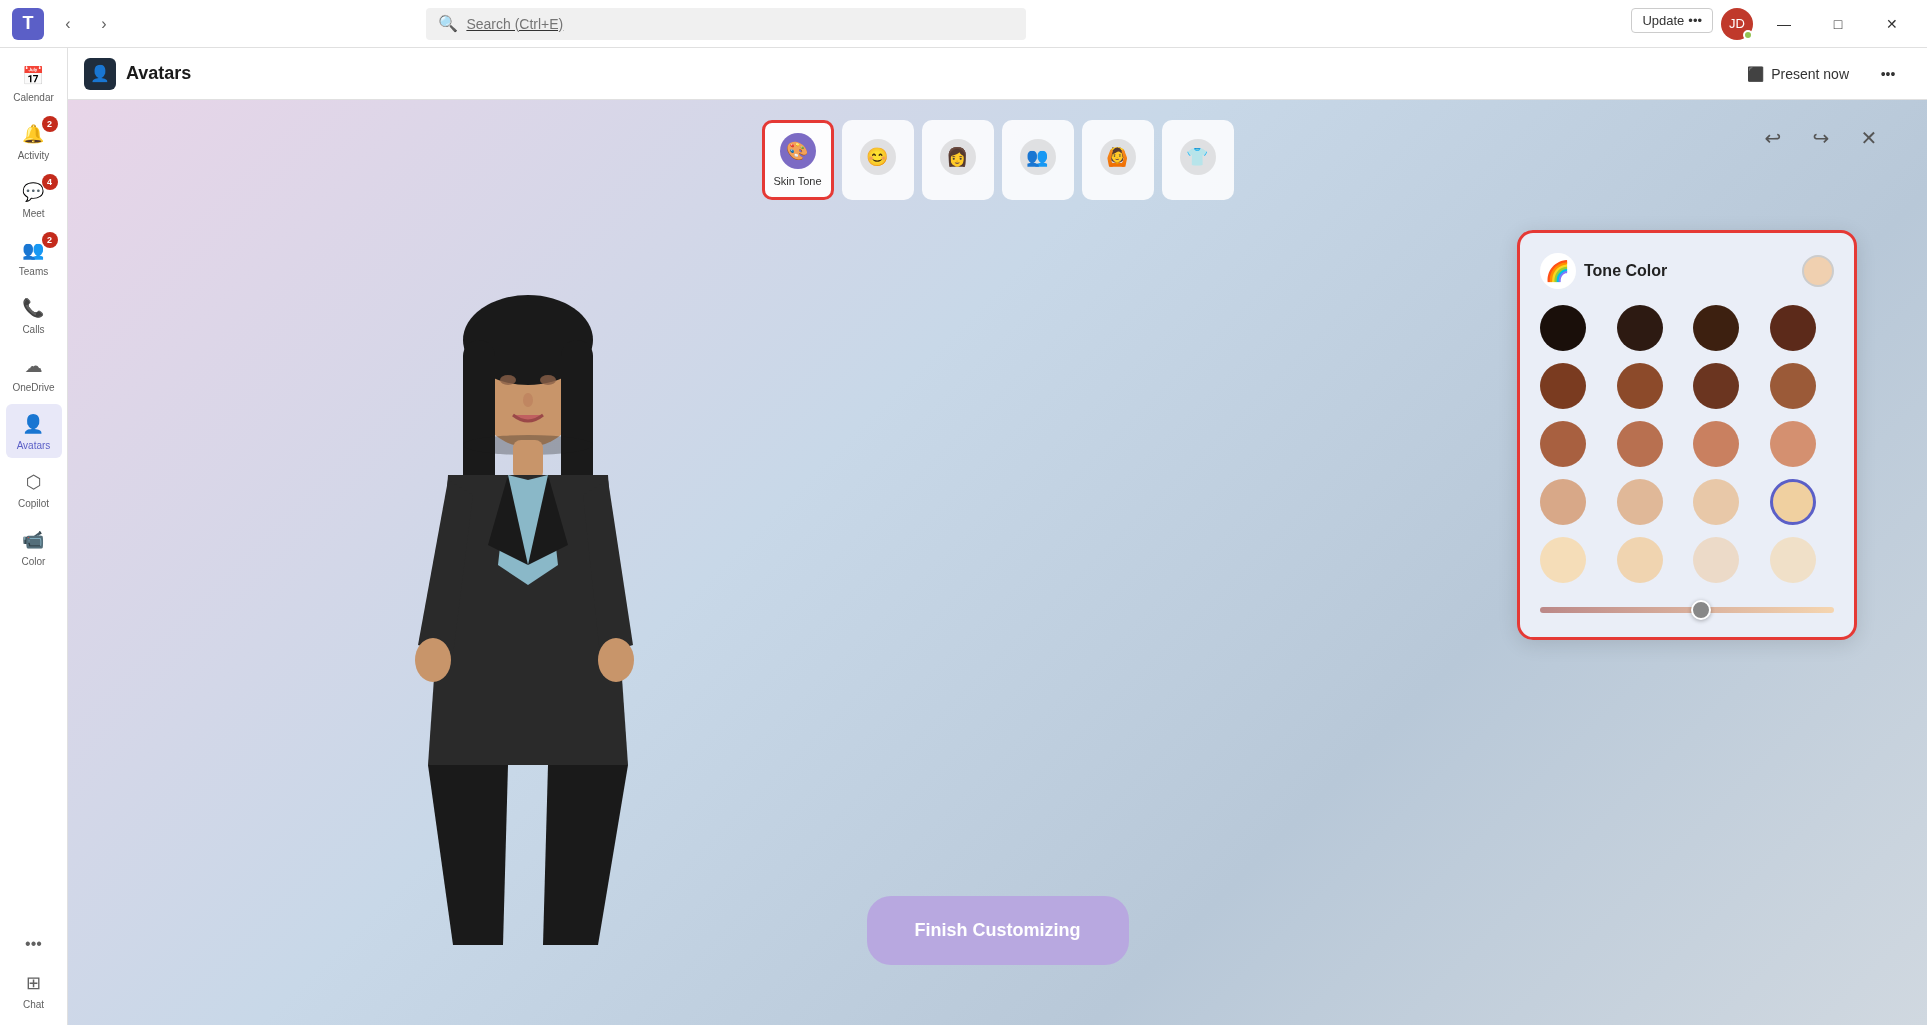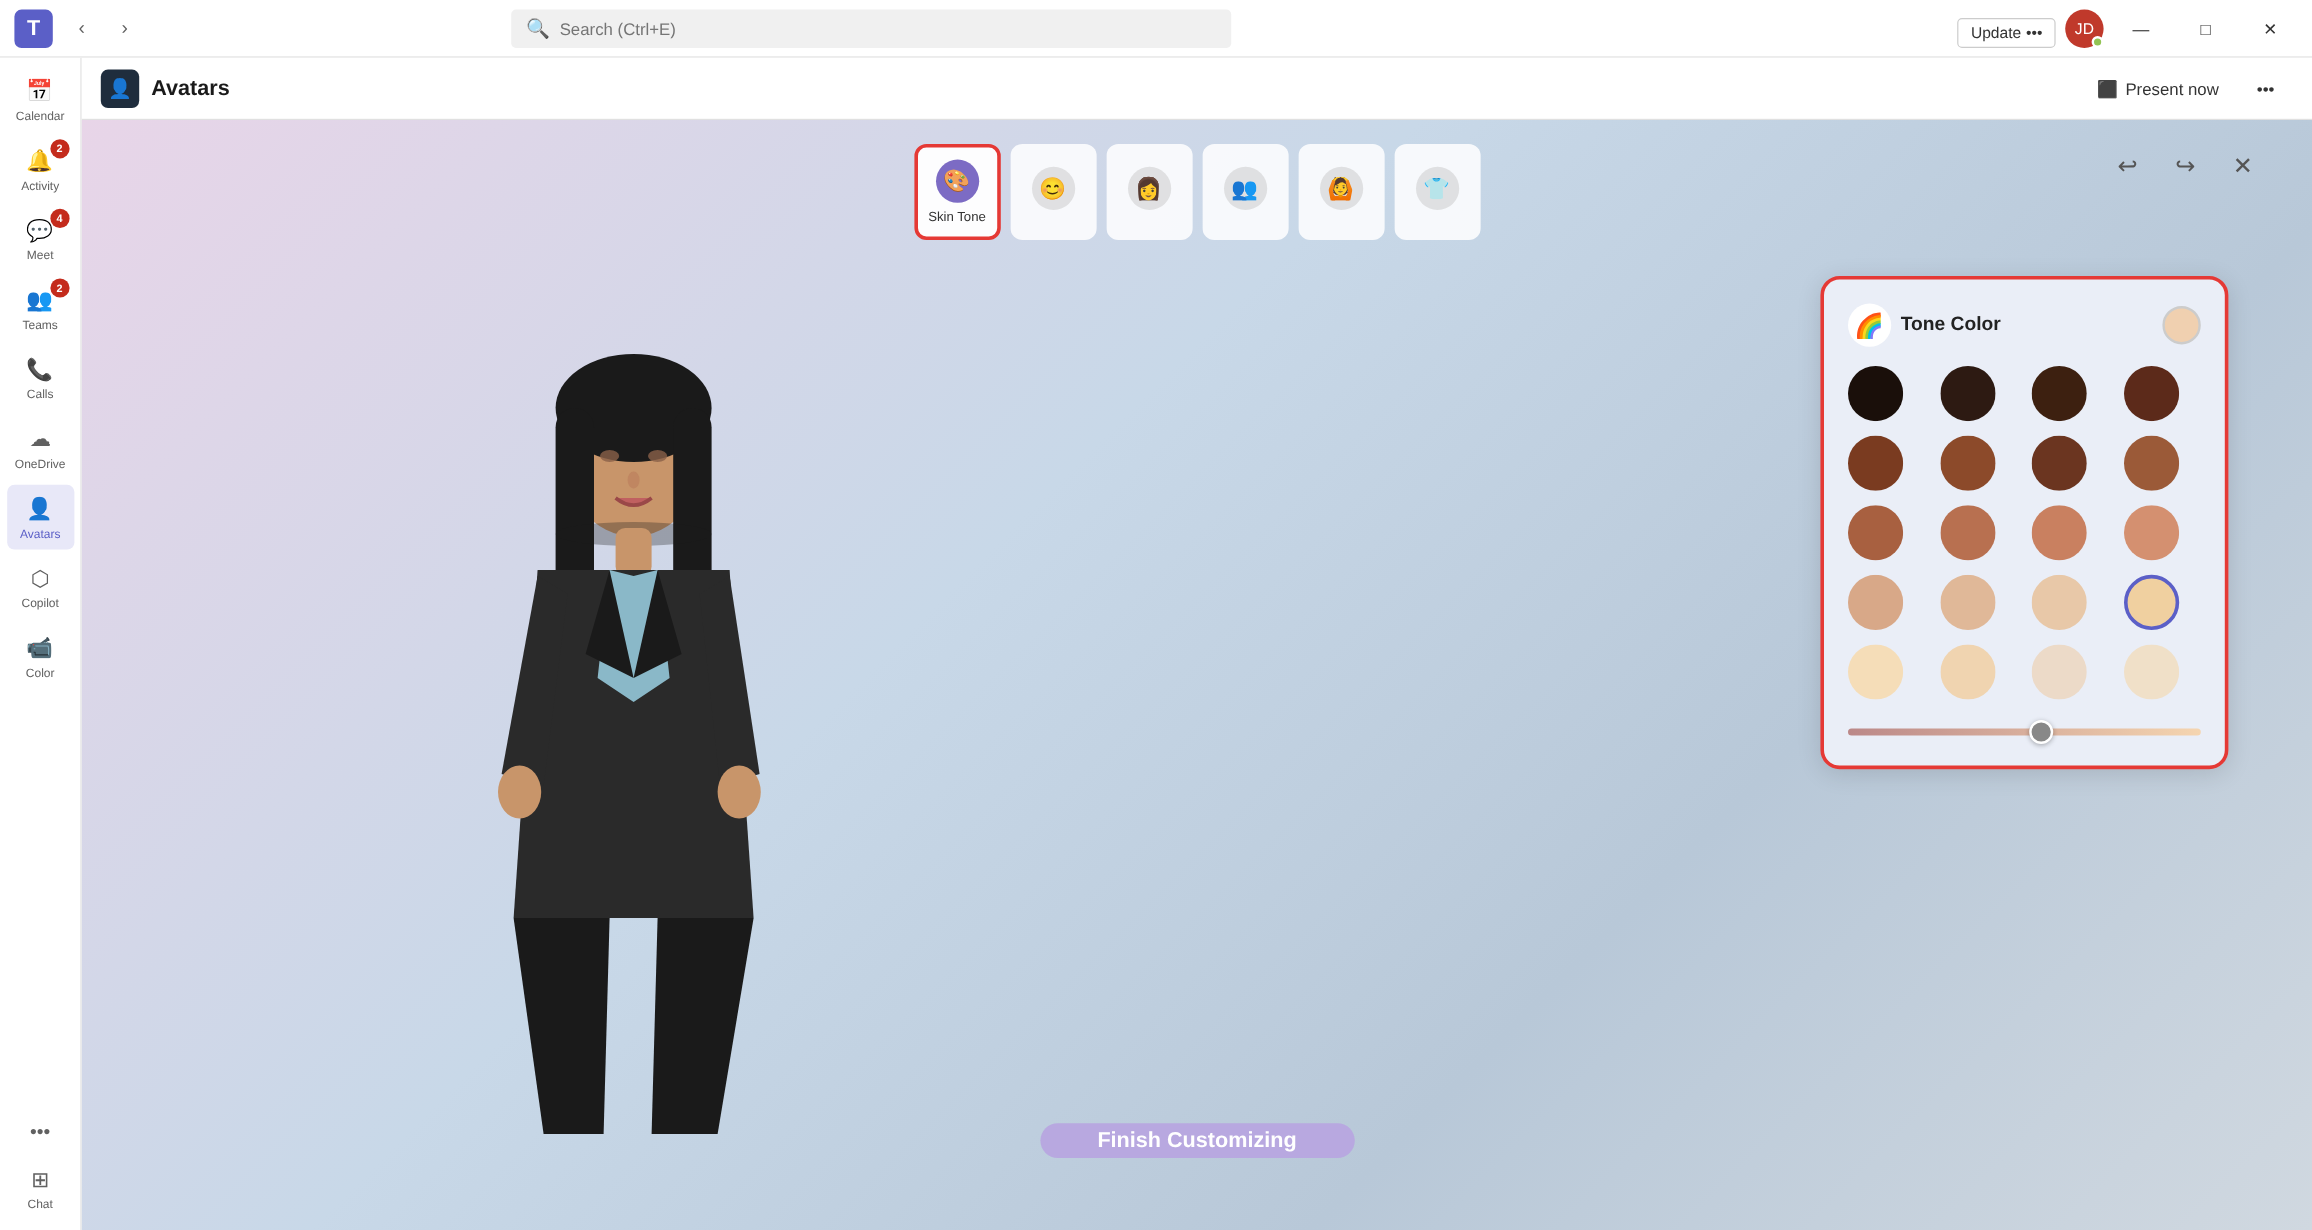--- a/index.html
+++ b/index.html
@@ -37,24 +37,24 @@
       flex: 1; max-width: 600px; margin: 0 auto;
       display: flex; align-items: center;
       background: #f0f0f0;
       border-radius: 4px;
       padding: 0 12px;
       height: 32px;
       gap: 8px;
     }
     .titlebar-search input {
       border: none; background: none; outline: none;
-      font-size: 14px; color: #333; flex: 1;
+      font-size: 14px; color: #333; flex: 1; text-decoration: underline;
     }
     .titlebar-actions {
-      display: flex; align-items: flex-end; gap: 8px; margin-left: auto;
+      display: flex; align-items: flex-start; gap: 8px; margin-left: auto;
     }
     .update-btn {
       background: none; border: 1px solid #ccc;
       border-radius: 4px; padding: 4px 10px;
       font-size: 13px; cursor: pointer; color: #333;
       display: flex; align-items: center; gap: 4px;
     }
     .avatar-circle {
       width: 32px; height: 32px; border-radius: 50%;
       background: #c0392b;
@@ -295,21 +295,21 @@
     
     .finish-btn {
       position: absolute;
       bottom: 60px;
       left: 50%;
       transform: translateX(-50%);
       background: #b8a8e0;
       color: #fff;
       border: none;
       border-radius: 24px;
-      padding: 4px 48px;
+      padding: 24px 48px;
       font-size: 18px;
       font-weight: 600;
       cursor: pointer;
       white-space: nowrap;
     }
 
     
     .avatar-svg-container {
       position: absolute;
       bottom: 60px;

